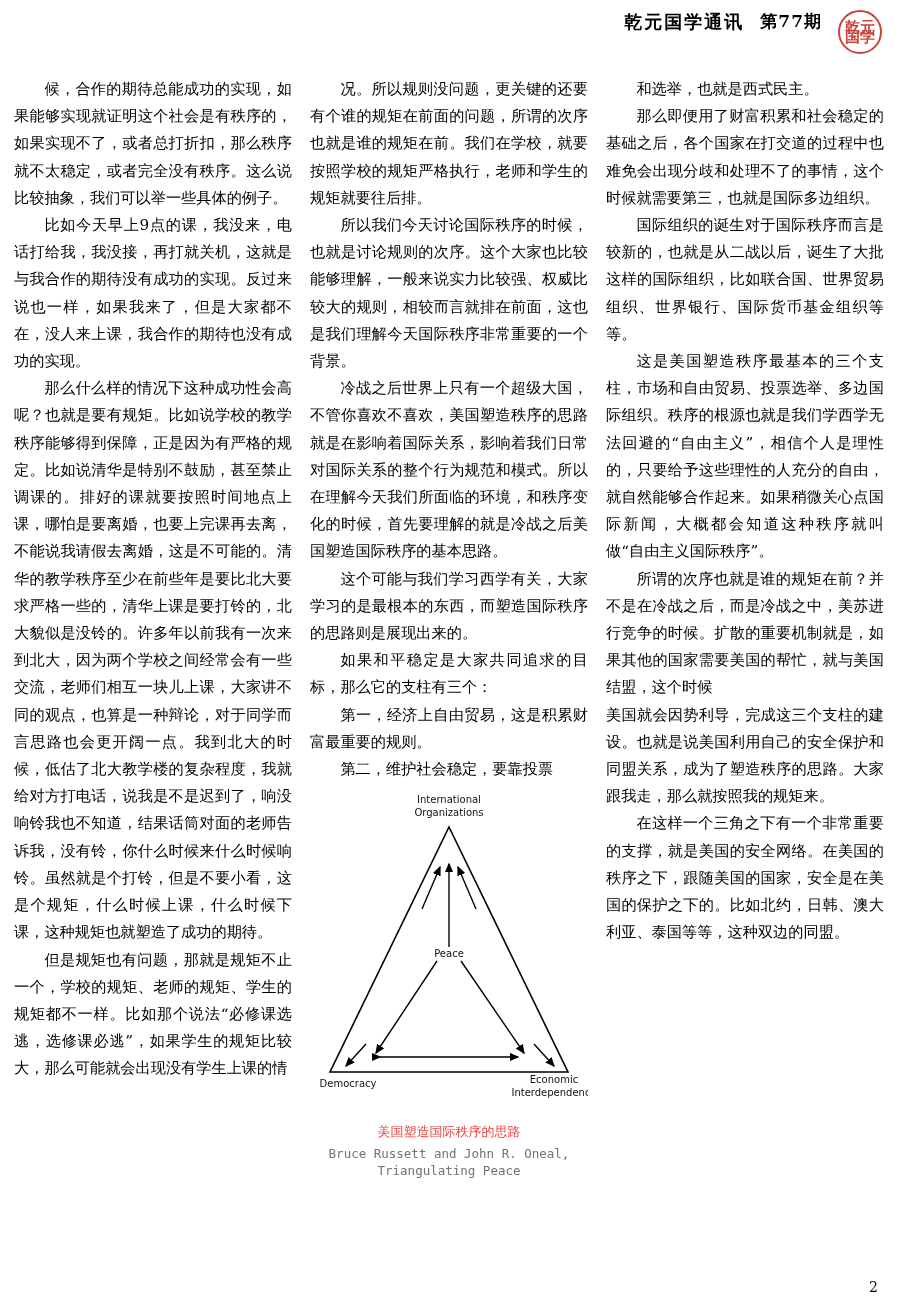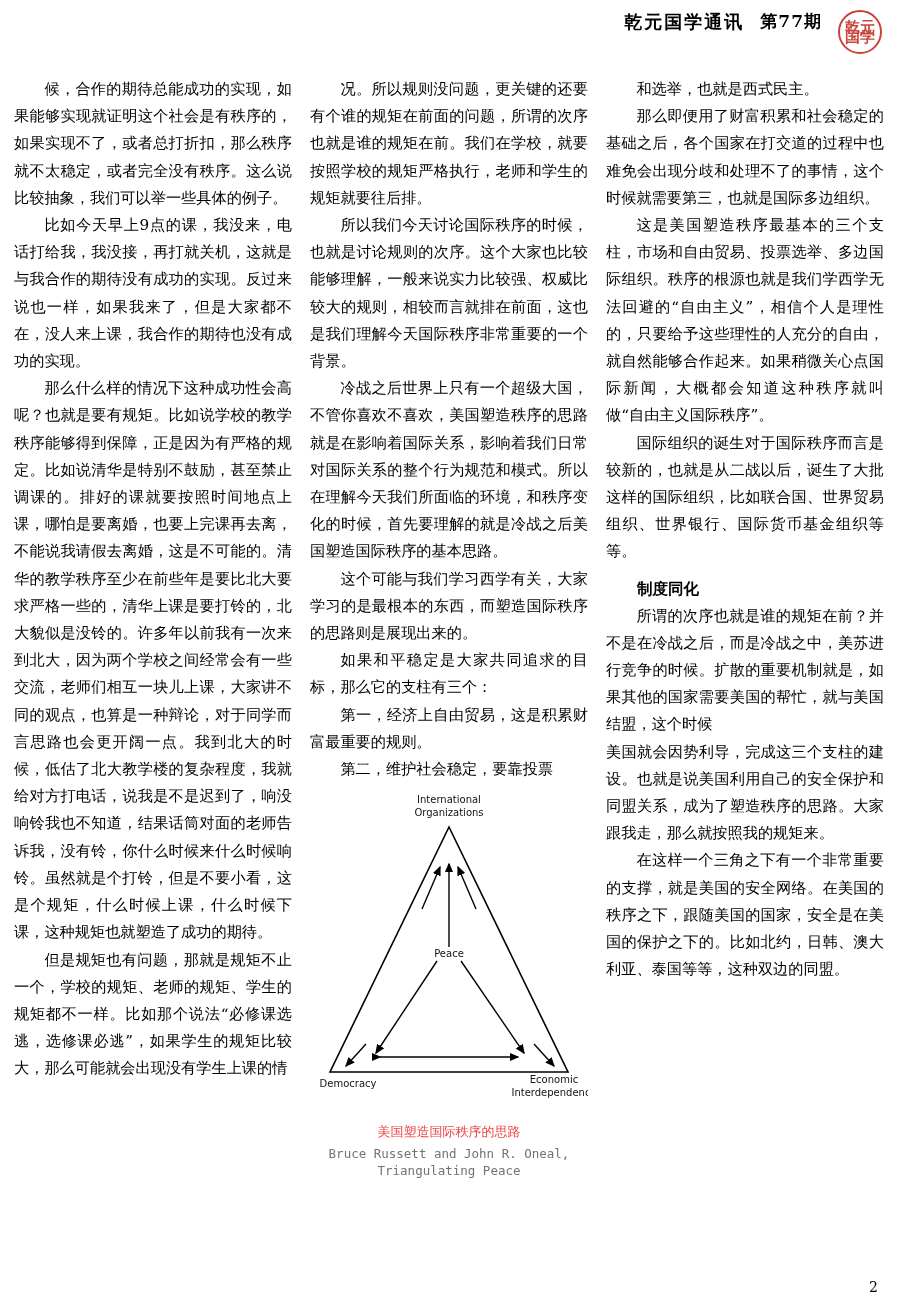--- a/index.html
+++ b/index.html
@@ -186,24 +186,23 @@
           <text class="fig-label" x="244" y="307" text-anchor="middle">Interdependence</text>
         </svg>
         <div class="fig-caption">美国塑造国际秩序的思路</div>
         <div class="fig-credit">Bruce Russett and John R. Oneal, Triangulating Peace</div>
       </div>
     </div>
 
     <div class="col">
       <p>和选举，也就是西式民主。</p>
       <p>那么即便用了财富积累和社会稳定的基础之后，各个国家在打交道的过程中也难免会出现分歧和处理不了的事情，这个时候就需要第三，也就是国际多边组织。</p>
+      <p>国际组织的诞生对于国际秩序而言是较新的，也就是从二战以后，诞生了大批这样的国际组织，比如联合国、世界贸易组织、世界银行、国际货币基金组织等等。</p>
       <p>这是美国塑造秩序最基本的三个支柱，市场和自由贸易、投票选举、多边国际组织。秩序的根源也就是我们学西学无法回避的“自由主义”，相信个人是理性的，只要给予这些理性的人充分的自由，就自然能够合作起来。如果稍微关心点国际新闻，大概都会知道这种秩序就叫做“自由主义国际秩序”。</p>
-      <p>国际组织的诞生对于国际秩序而言是较新的，也就是从二战以后，诞生了大批这样的国际组织，比如联合国、世界贸易组织、世界银行、国际货币基金组织等等。</p>
-
-      <h3 class="sec">制度同化</h3>
+
       <p>所谓的次序也就是谁的规矩在前？并不是在冷战之后，而是冷战之中，美苏进行竞争的时候。扩散的重要机制就是，如果其他的国家需要美国的帮忙，就与美国结盟，这个时候</p>
       <p class="noindent">美国就会因势利导，完成这三个支柱的建设。也就是说美国利用自己的安全保护和同盟关系，成为了塑造秩序的思路。大家跟我走，那么就按照我的规矩来。</p>
 
       <p>在这样一个三角之下有一个非常重要的支撑，就是美国的安全网络。在美国的秩序之下，跟随美国的国家，安全是在美国的保护之下的。比如北约，日韩、澳大利亚、泰国等等，这种双边的同盟。</p>
     </div>
 
   </div>
 
   <div class="page-number">2</div>
 </div>

